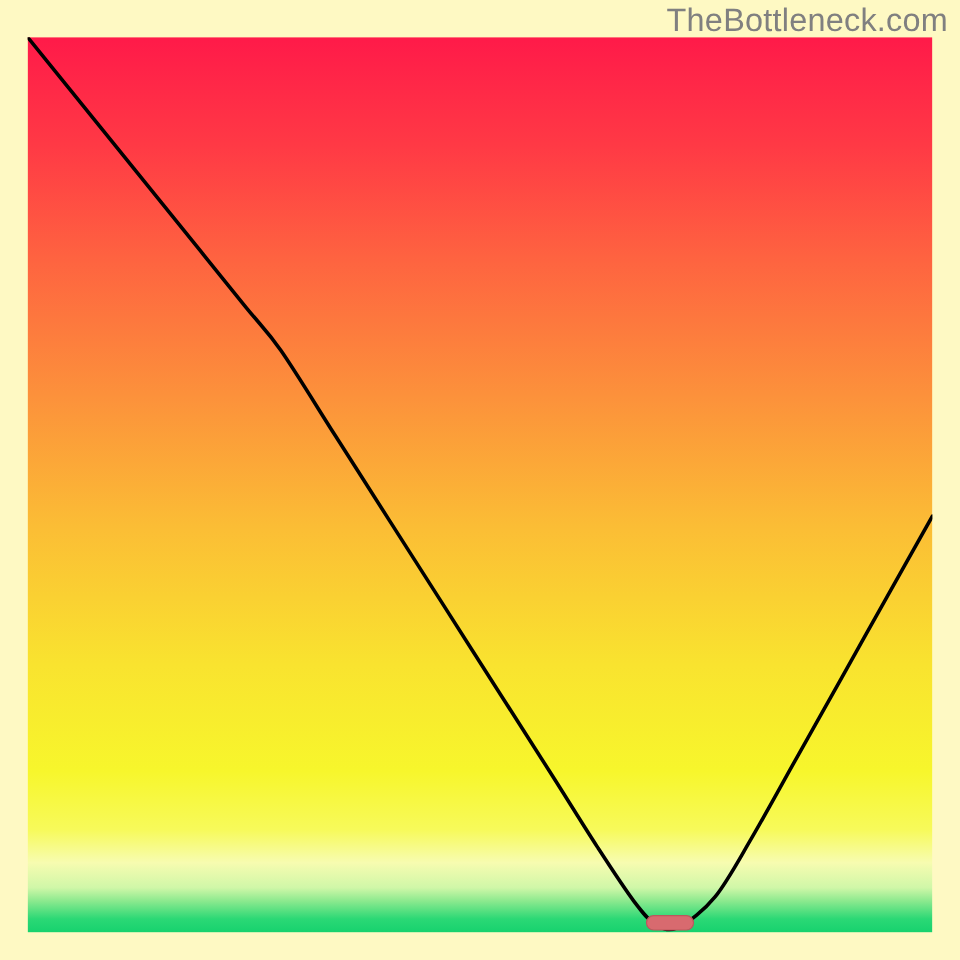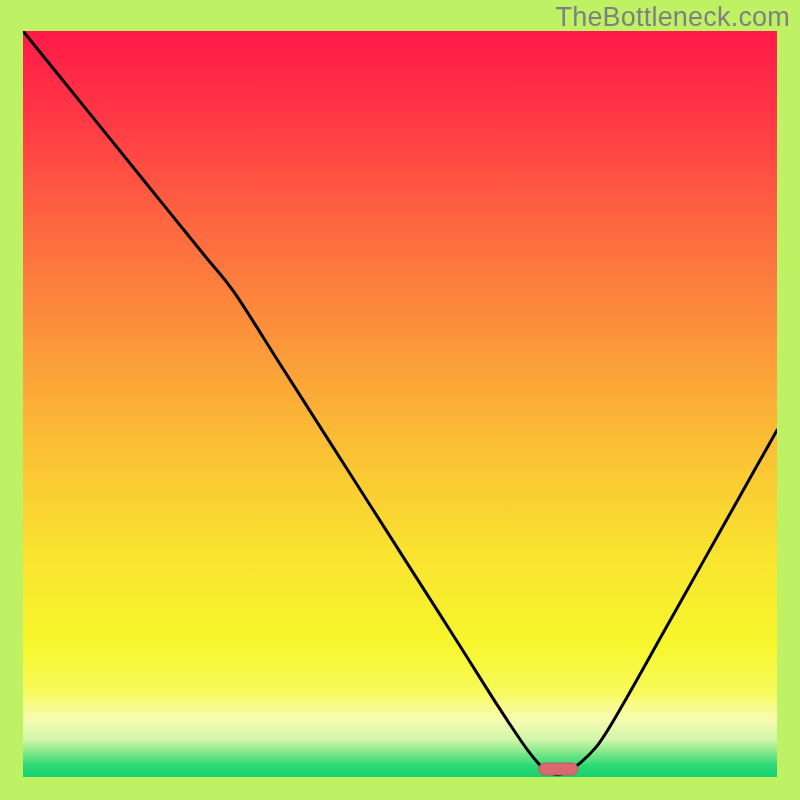--- a/index.html
+++ b/index.html
@@ -10,21 +10,21 @@
     overflow: hidden;
     background: #000;
     font-family: Arial, Helvetica, sans-serif;
   }
   .frame {
     position: absolute;
     left: 0;
     top: 0;
     width: 800px;
     height: 800px;
-    background: #bef264;
+    background: #fef9c3;
   }
   .watermark {
     position: absolute;
     top: 2px;
     right: 10px;
     color: #808080;
     font-size: 27px;
     font-weight: 400;
     letter-spacing: 0.2px;
   }

